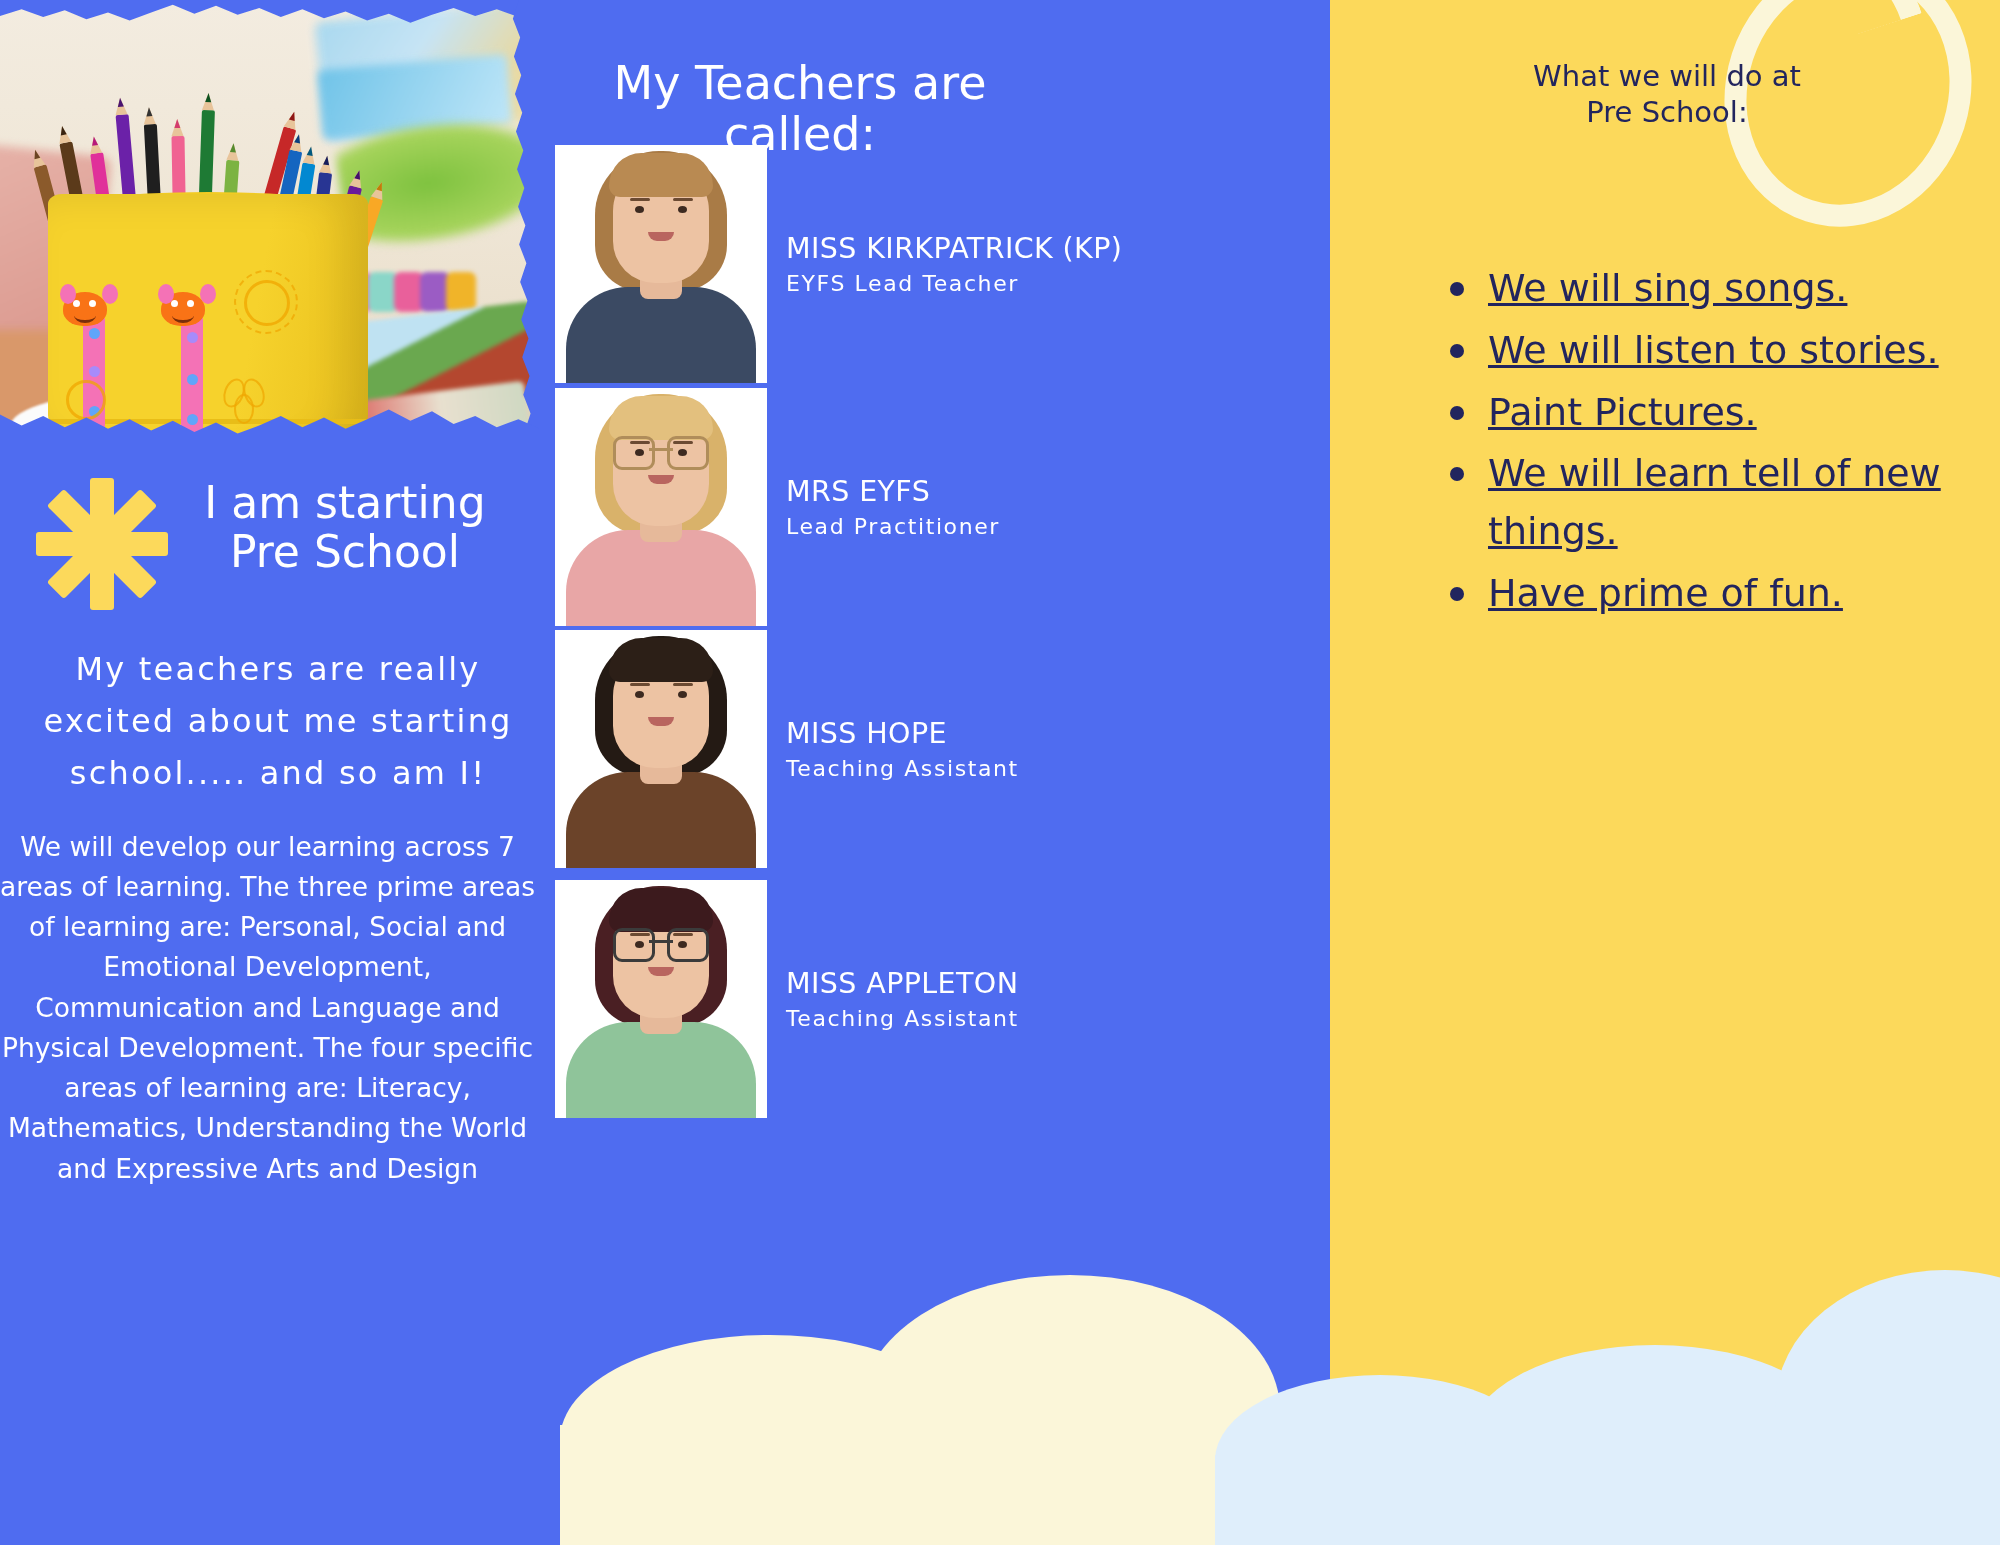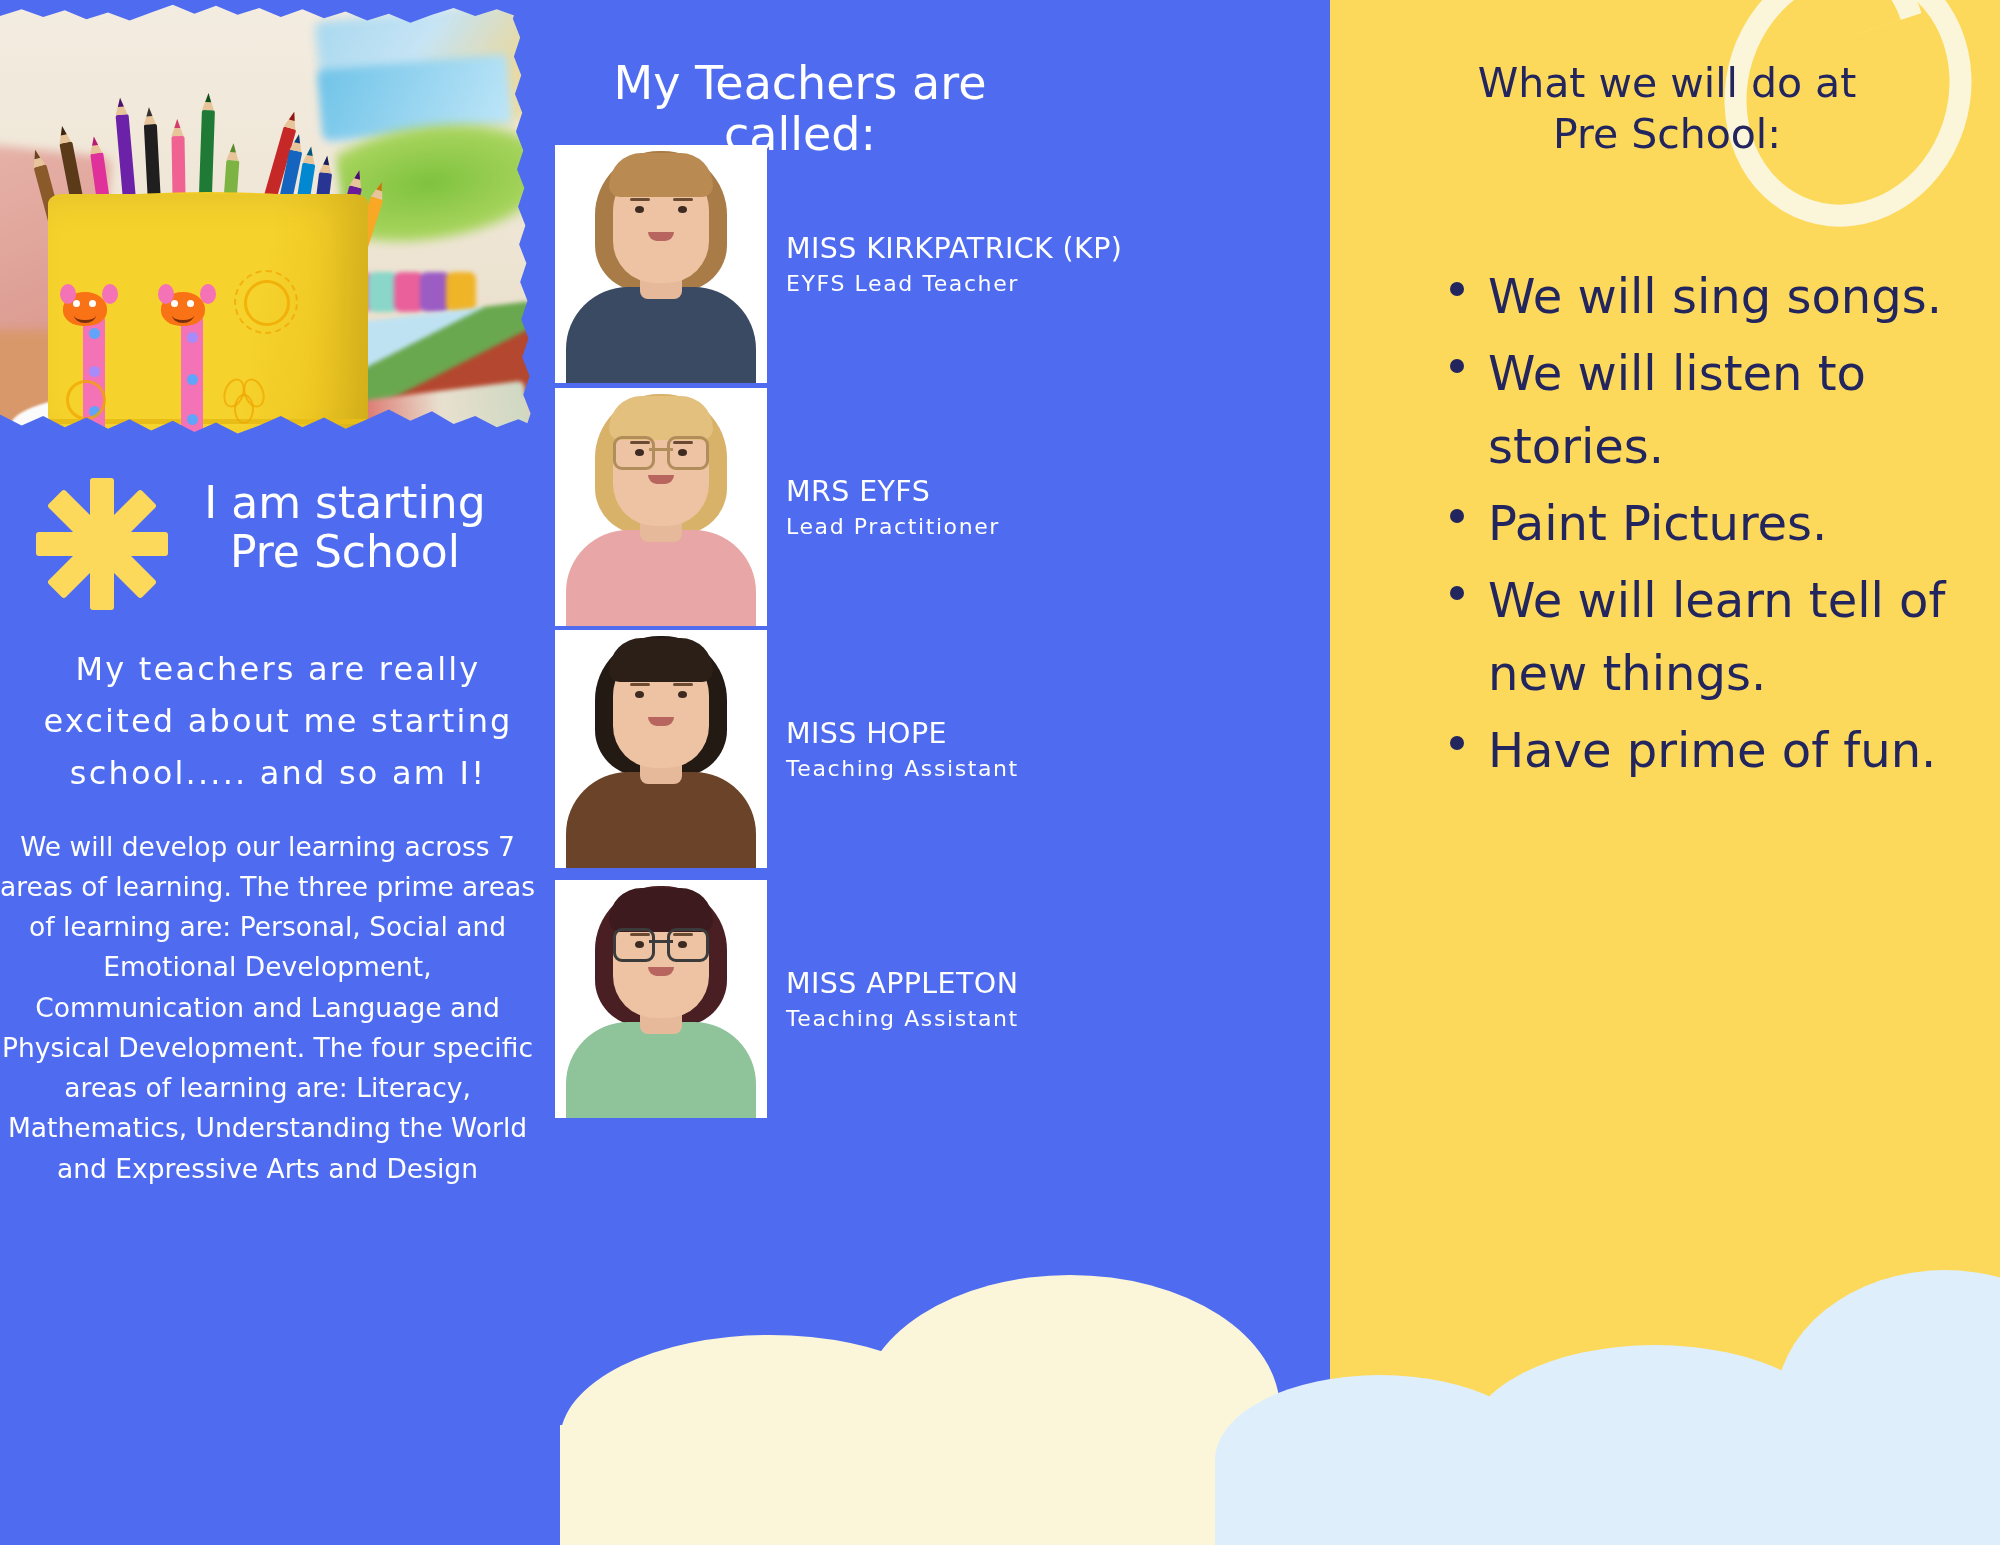--- a/index.html
+++ b/index.html
@@ -191,28 +191,28 @@
     border:22px solid #fbf6d9;border-radius:50%;
     transform:rotate(18deg);
   }
   .ring-tail{
     position:absolute;right:92px;top:-74px;width:120px;height:90px;
     border-top:22px solid #fbf6d9;border-right:22px solid #fbf6d9;
     border-radius:0 120px 0 0;transform:rotate(-18deg);
   }
   .yellow-title{
     position:absolute;left:1352px;top:58px;width:630px;text-align:center;
-    font-size:41px;line-height:1.25;color:#22255e;z-index:3;
+    font-size:29px;line-height:1.25;color:#22255e;z-index:3;
   }
   .bullets{
     position:absolute;left:1440px;top:260px;width:520px;z-index:3;
     list-style:none;margin:0;padding:0;color:#22255e;
   }
   .bullets li{
-    position:relative;padding-left:48px;font-size:48px;line-height:1.52;margin-bottom:4px;
+    position:relative;padding-left:48px;font-size:38px;line-height:1.52;margin-bottom:4px;text-decoration:underline;
   }
   .bullets li:before{
     content:"";position:absolute;left:10px;top:22px;width:14px;height:14px;
     border-radius:50%;background:#22255e;
   }
   .yellow-footer{
     position:absolute;left:1380px;top:970px;width:560px;text-align:center;
     font-size:29px;line-height:1.52;color:#22255e;font-weight:bold;z-index:3;
   }
 

